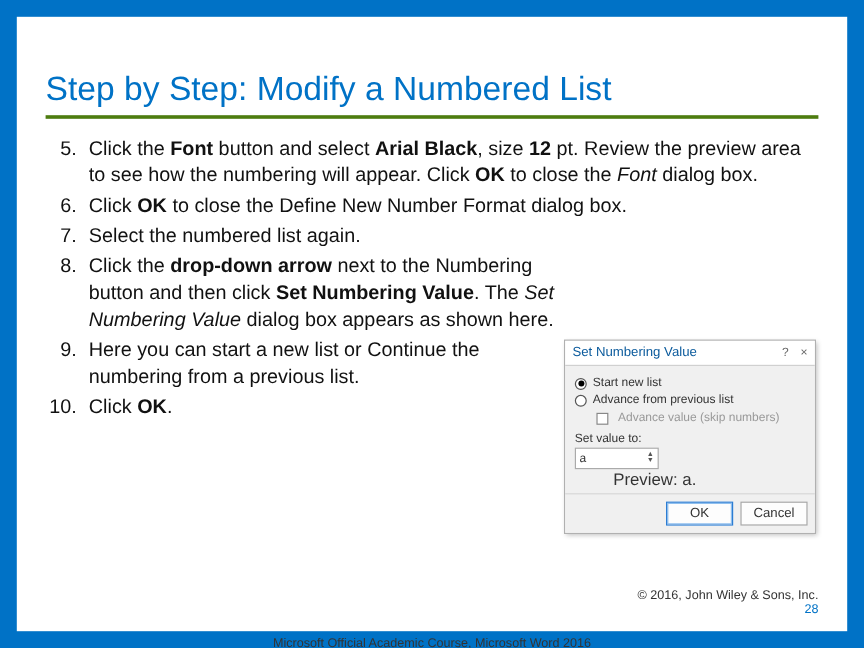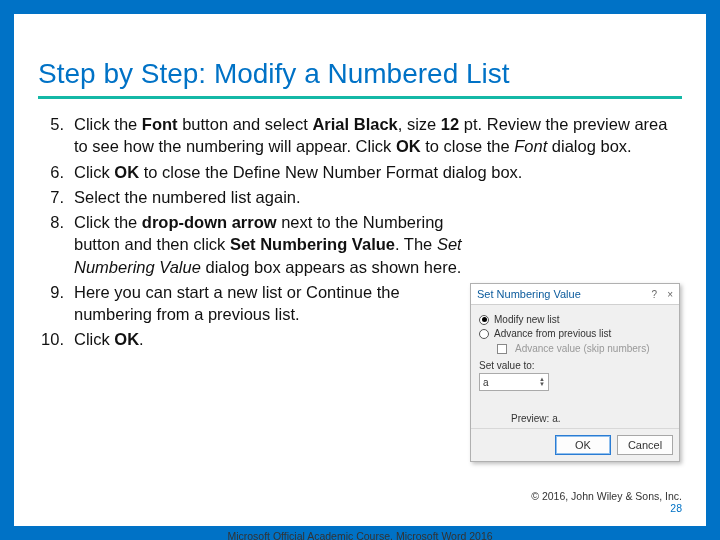--- a/index.html
+++ b/index.html
@@ -13,21 +13,21 @@
   .slide {
     position: absolute;
     top: 14px; left: 14px; right: 14px; bottom: 14px;
     background: #fff;
     padding: 44px 24px 12px 24px;
   }
   .title {
     font-size: 28px;
     color: #0072c6;
     font-weight: 400;
-    border-bottom: 3px solid #14b8a6;
+    border-bottom: 3px solid #4d7c0f;
     padding-bottom: 6px;
     margin-bottom: 14px;
   }
   .content {
     position: relative;
   }
   ol.steps {
     list-style: none;
     font-size: 16.5px;
     line-height: 1.35;
@@ -82,21 +82,21 @@
   }
   .radio.sel::after { content:""; width:5px; height:5px; background:#000; border-radius:50%; }
   .chk-row { display:flex; align-items:center; gap:8px; margin:4px 0 6px 18px; }
   .chk { width:10px; height:10px; border:1px solid #888; background:#fff; }
   .field-lbl { margin-top:4px; }
   .spinner {
     margin-top:2px; width: 70px; height:18px; border:1px solid #aaa; background:#fff;
     display:flex; align-items:center; justify-content:space-between; padding:0 3px;
   }
   .spin-btns { display:flex; flex-direction:column; line-height:5px; font-size:6px; color:#555; }
-  .preview { margin-top:22px; font-size:10px;padding-left:32px; }
+  .preview { margin-top:0; font-size:14px;padding-left:32px; }
   .dlg-btns {
     display:flex; justify-content:flex-end; gap:6px;
     padding:6px; background:#f0f0f0; border-top:1px solid #d8d8d8;
   }
   .btn {
     min-width:56px; height:20px; border:1px solid #a7a7a7;
     display:flex; align-items:center; justify-content:center;
     font-size:11px; background:#fdfdfd;
   }
   .btn.primary { border-color:#2b7cd3; box-shadow: inset 0 0 0 1px #8fbfee; }
@@ -152,21 +152,21 @@
       <div class="dlg-title">
         <span class="t">Set Numbering Value</span>
         <span class="dlg-ctl">
           <span>?</span>
           <span>×</span>
         </span>
       </div>
       <div class="dlg-body">
         <div class="radio-row">
           <span class="radio sel"></span>
-          <span>Modify new list</span>
+          <span>Start new list</span>
         </div>
         <div class="radio-row">
           <span class="radio"></span>
           <span>Advance from previous list</span>
         </div>
         <div class="chk-row">
           <span class="chk"></span>
           <span style="color:#999;">Advance value (skip numbers)</span>
         </div>
         <div class="field-lbl">Set value to:</div>

